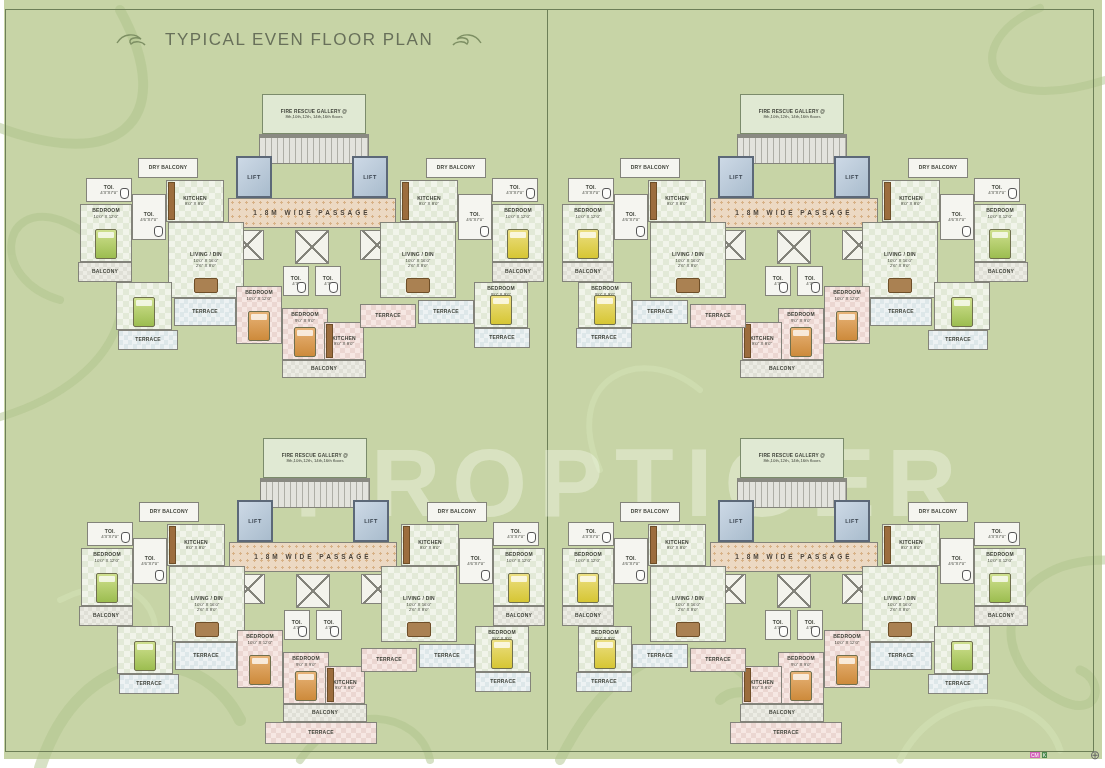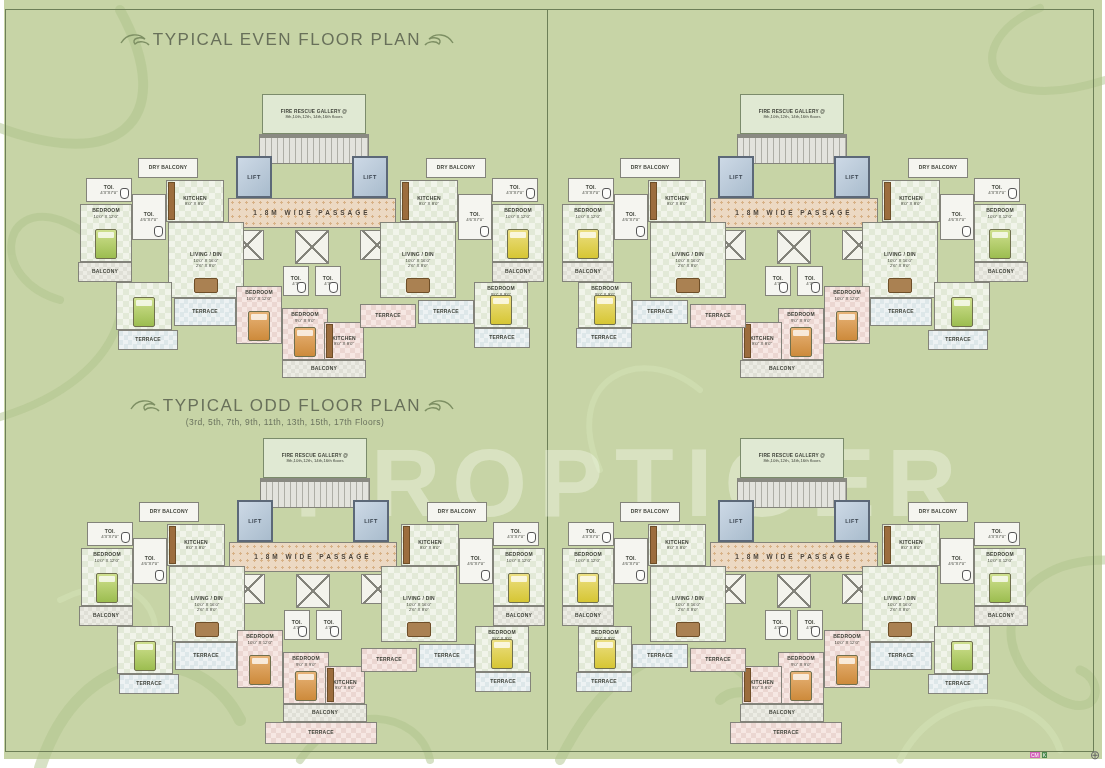--- a/index.html
+++ b/index.html
@@ -5,21 +5,21 @@
   html,body{margin:0;padding:0;background:#ffffff;}
   .page{position:relative;width:1105px;height:768px;background:#fff;overflow:hidden;
         font-family:"Liberation Sans",sans-serif;}
   .green-bg{position:absolute;left:4px;top:0;width:1098px;height:759px;background:#c7d4a6;}
   .swirls{position:absolute;left:0;top:0;pointer-events:none;}
   .frame{position:absolute;left:5px;top:9px;width:1087px;height:741px;border:1px solid #6d7f57;}
   .divider{position:absolute;left:547px;top:9px;width:1px;height:741px;background:#6d7f57;}
   .watermark{position:absolute;left:295px;top:428px;font-size:96px;font-weight:bold;
              letter-spacing:12px;color:rgba(252,255,246,0.34);white-space:nowrap;}
   .section-title{position:absolute;width:340px;text-align:center;color:#68705a;}
-  .title-row{display:flex;align-items:center;justify-content:flex-end;gap:2px;}
+  .title-row{display:flex;align-items:center;justify-content:flex-start;gap:18px;}
   .title-text{font-size:17px;letter-spacing:1.5px;white-space:nowrap;}
   .subtitle{font-size:8.5px;letter-spacing:.4px;margin-top:1px;color:#6b735e;}
   .flourish{flex:0 0 auto;}
 
   .cluster{position:absolute;}
   .room{position:absolute;border:1px solid #83837a;box-sizing:border-box;display:flex;
         flex-direction:column;align-items:center;justify-content:center;text-align:center;
         color:#3e4138;overflow:hidden;padding:1px;}
   .rlabel{font-size:5px;font-weight:bold;line-height:1.15;letter-spacing:.2px;white-space:nowrap;}
   .rdims{font-size:4.4px;line-height:1.15;white-space:nowrap;}
@@ -95,32 +95,20 @@
       <svg class="flourish" width="32" height="18" viewBox="0 0 32 18">
         <path d="M2,12 C8,2 20,2 26,8 C20,5 12,8 16,13 C20,9 28,11 30,14" fill="none" stroke="#7d8f63" stroke-width="1.4"></path>
       </svg>
       <span class="title-text">TYPICAL EVEN FLOOR PLAN</span>
       <svg class="flourish" width="32" height="18" viewBox="0 0 32 18">
         <path d="M30,12 C24,2 12,2 6,8 C12,5 20,8 16,13 C12,9 4,11 2,14" fill="none" stroke="#7d8f63" stroke-width="1.4"></path>
       </svg>
     </div>
   </div>
 
-  <div class="section-title" style="left:115px;top:396px;">
-    <div class="title-row">
-      <svg class="flourish" width="32" height="18" viewBox="0 0 32 18">
-        <path d="M2,12 C8,2 20,2 26,8 C20,5 12,8 16,13 C20,9 28,11 30,14" fill="none" stroke="#7d8f63" stroke-width="1.4"></path>
-      </svg>
-      <span class="title-text">TYPICAL ODD FLOOR PLAN</span>
-      <svg class="flourish" width="32" height="18" viewBox="0 0 32 18">
-        <path d="M30,12 C24,2 12,2 6,8 C12,5 20,8 16,13 C12,9 4,11 2,14" fill="none" stroke="#7d8f63" stroke-width="1.4"></path>
-      </svg>
-    </div>
-    <div class="subtitle">(3rd, 5th, 7th, 9th, 11th, 13th, 15th, 17th Floors)</div>
-  </div>
 
   <div class="cluster" id="cluster-0" style="left: 78px; top: 92px; width: 468px; height: 288px;">
       <div class="room t-firebox" style="left: 184px; top: 2px; width: 104px; height: 40px;">
         <div class="rlabel">FIRE RESCUE GALLERY @</div>
         <div class="rline2">8th,10th,12th, 14th,16th floors</div>
       </div>
       <div class="room t-stairs" style="left: 181px; top: 42px; width: 110px; height: 30px;"></div>
       <div class="room t-lift" style="left: 158px; top: 64px; width: 36px; height: 42px;">
         <div class="rlabel">LIFT</div>
       </div>

